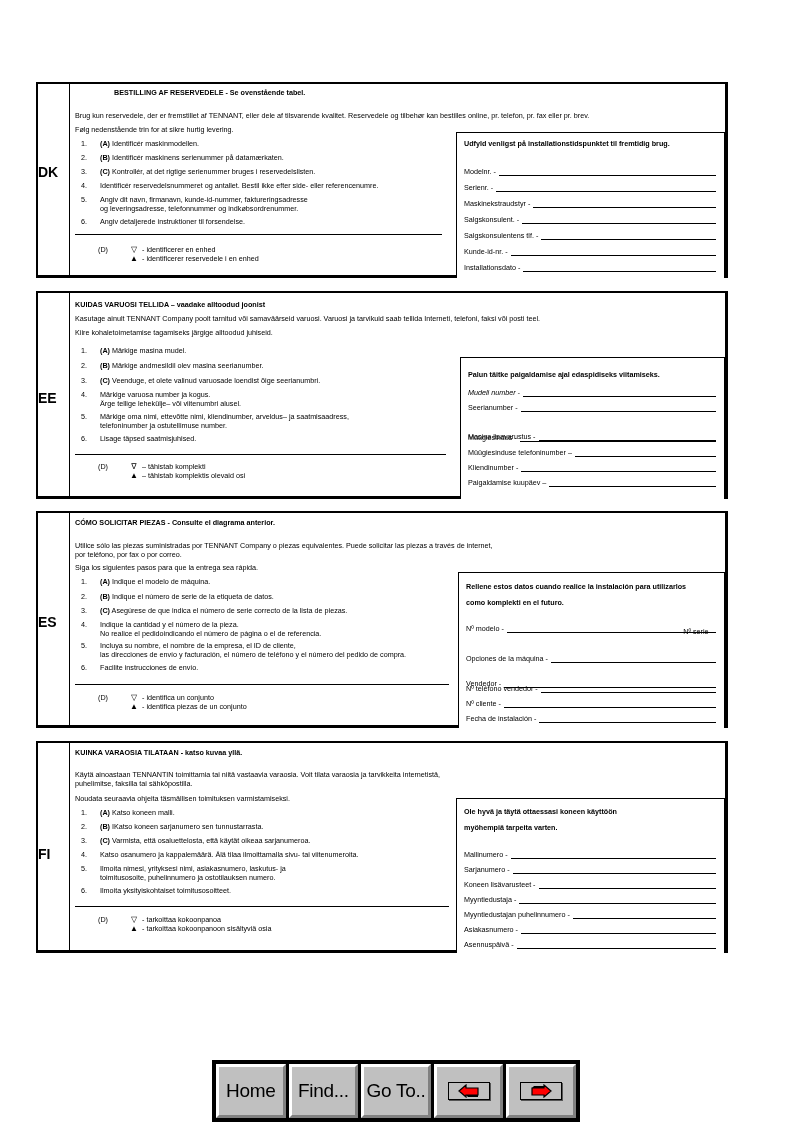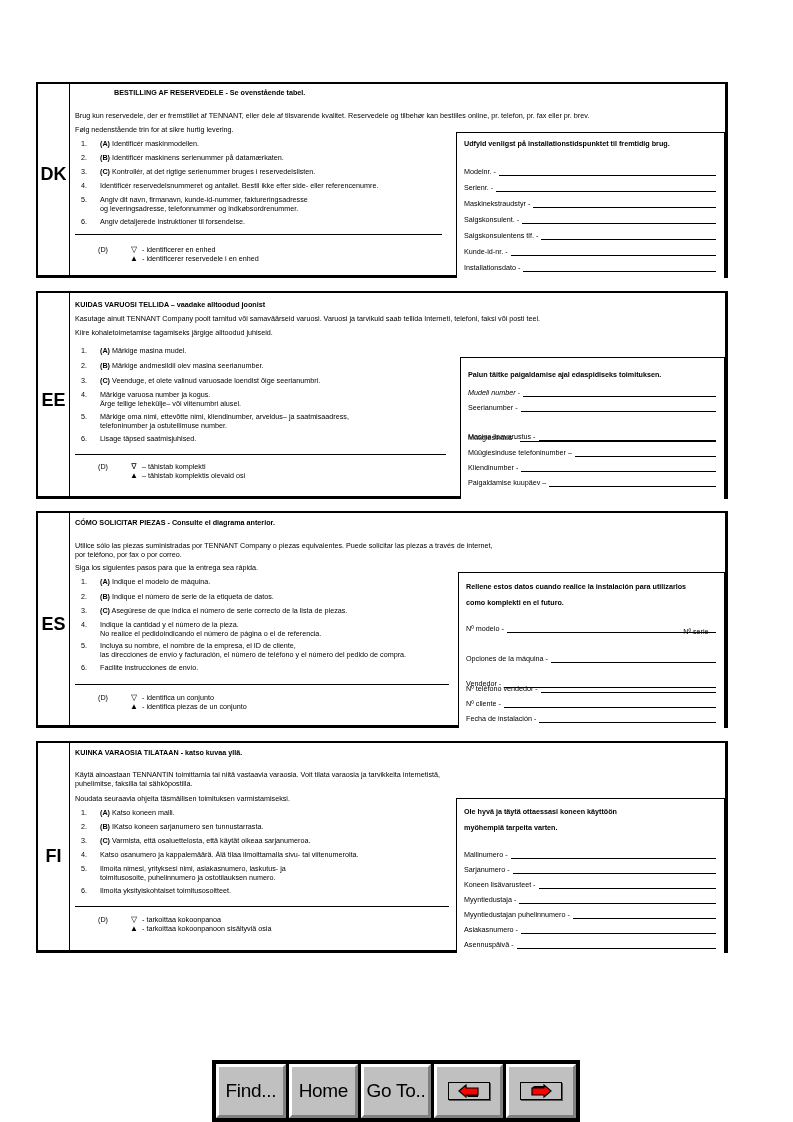--- a/index.html
+++ b/index.html
@@ -1,20 +1,20 @@
 <!DOCTYPE html>
 <html><head>
 <meta charset="utf-8">
 <style>
   html, body { margin: 0; padding: 0; background: #ffffff; }
   body { width: 793px; height: 1122px; position: relative; font-family: "Liberation Sans", sans-serif; color: #000; overflow: hidden; }
 
   .section { position: absolute; left: 36px; width: 692px; border: 2px solid #000; border-right-width: 3px; border-bottom-width: 3px; box-sizing: border-box; background: #fff; }
   .lang-col { position: absolute; left: 0; top: 0; bottom: 0; width: 31px; border-right: 1px solid #000; }
-  .lang-code { position: absolute; left: 0; width: 31px; text-align: center; font-weight: bold; font-size: 18px; }
+  .lang-code { position: absolute; left: 0; width: 31px; font-weight: bold; font-size: 14px; }
   .content { position: absolute; left: 37px; top: 0; right: 0; bottom: 0; font-size: 7.2px; line-height: 9px; }
   .heading { position: absolute; left: 0; font-weight: bold; font-size: 7.2px; white-space: nowrap; }
   .para { position: absolute; left: 0; white-space: nowrap; }
   .step { position: absolute; left: 6px; white-space: nowrap; }
   .step .num { display: inline-block; width: 19px; }
   .step .txt { display: inline-block; vertical-align: top; }
   .step .txt b { font-weight: bold; }
   .rule { position: absolute; left: 0; height: 1px; background: #000; }
   .legend { position: absolute; left: 23px; white-space: nowrap; }
   .legend .d { display: inline-block; width: 30px; }
@@ -101,21 +101,21 @@
     <div class="step" style="top:97px;"><span class="num">4.</span><span class="txt"><span>Märkige varuosa number ja kogus.</span><br><span>Ärge tellige lehekülje– või viitenumbri alusel.</span></span></div>
     <div class="step" style="top:119px;"><span class="num">5.</span><span class="txt"><span>Märkige oma nimi, ettevõtte nimi, kliendinumber, arveldus– ja saatmisaadress,</span><br><span>telefoninumber ja ostutellimuse number.</span></span></div>
     <div class="step" style="top:141px;"><span class="num">6.</span><span class="txt">Lisage täpsed saatmisjuhised.</span></div>
     <div class="rule" style="top:161px; width:371px;"></div>
     <div class="legend" style="top:169px;">
       <span class="d">(D)</span><span class="sym">∇</span> <span>– tähistab komplekti</span><br>
       <span class="row2"></span><span class="sym">▲</span> <span>– tähistab komplektis olevaid osi</span>
     </div>
   </div>
   <div class="fillbox" style="left:422px; top:64px; width:266px; height:142px;">
-    <div class="fb-title" style="top:12px;">Palun täitke paigaldamise ajal edaspidiseks toimituksen.</div>
+    <div class="fb-title" style="top:12px;">Palun täitke paigaldamise ajal edaspidiseks viitamiseks.</div>
     <div class="field" style="top:29px;font-style:italic;">
         <span class="lbl">Mudeli number -</span>
         <span class="line"></span>
       </div>
     <div class="field" style="top:44px;">
         <span class="lbl">Seerianumber -</span>
         <span class="line"></span>
       </div>
     <div class="field" style="top:73px;">
         <span class="lbl">Masina lisavarustus -</span>
@@ -240,22 +240,22 @@
         <span class="line"></span>
       </div>
     <div class="field" style="top:140px;">
         <span class="lbl">Asennuspäivä -</span>
         <span class="line"></span>
       </div>
   </div>
 </div>
 
 <div class="nav">
+  <div class="nav-btn">Home</div>
   <div class="nav-btn">Find...</div>
-  <div class="nav-btn">Home</div>
   <div class="nav-btn">Go To..</div>
   <div class="nav-btn">
     <div class="arrow-frame">
       <svg width="24" height="14" viewBox="0 0 24 14">
         <polygon points="2,7 9,1 9,4 21,4 21,11 9,11 9,13" fill="#ff0000" stroke="#000" stroke-width="1.2"></polygon>
         <polygon points="9,11 21,11 21,13 11,13" fill="#000"></polygon>
       </svg>
     </div>
   </div>
   <div class="nav-btn">

